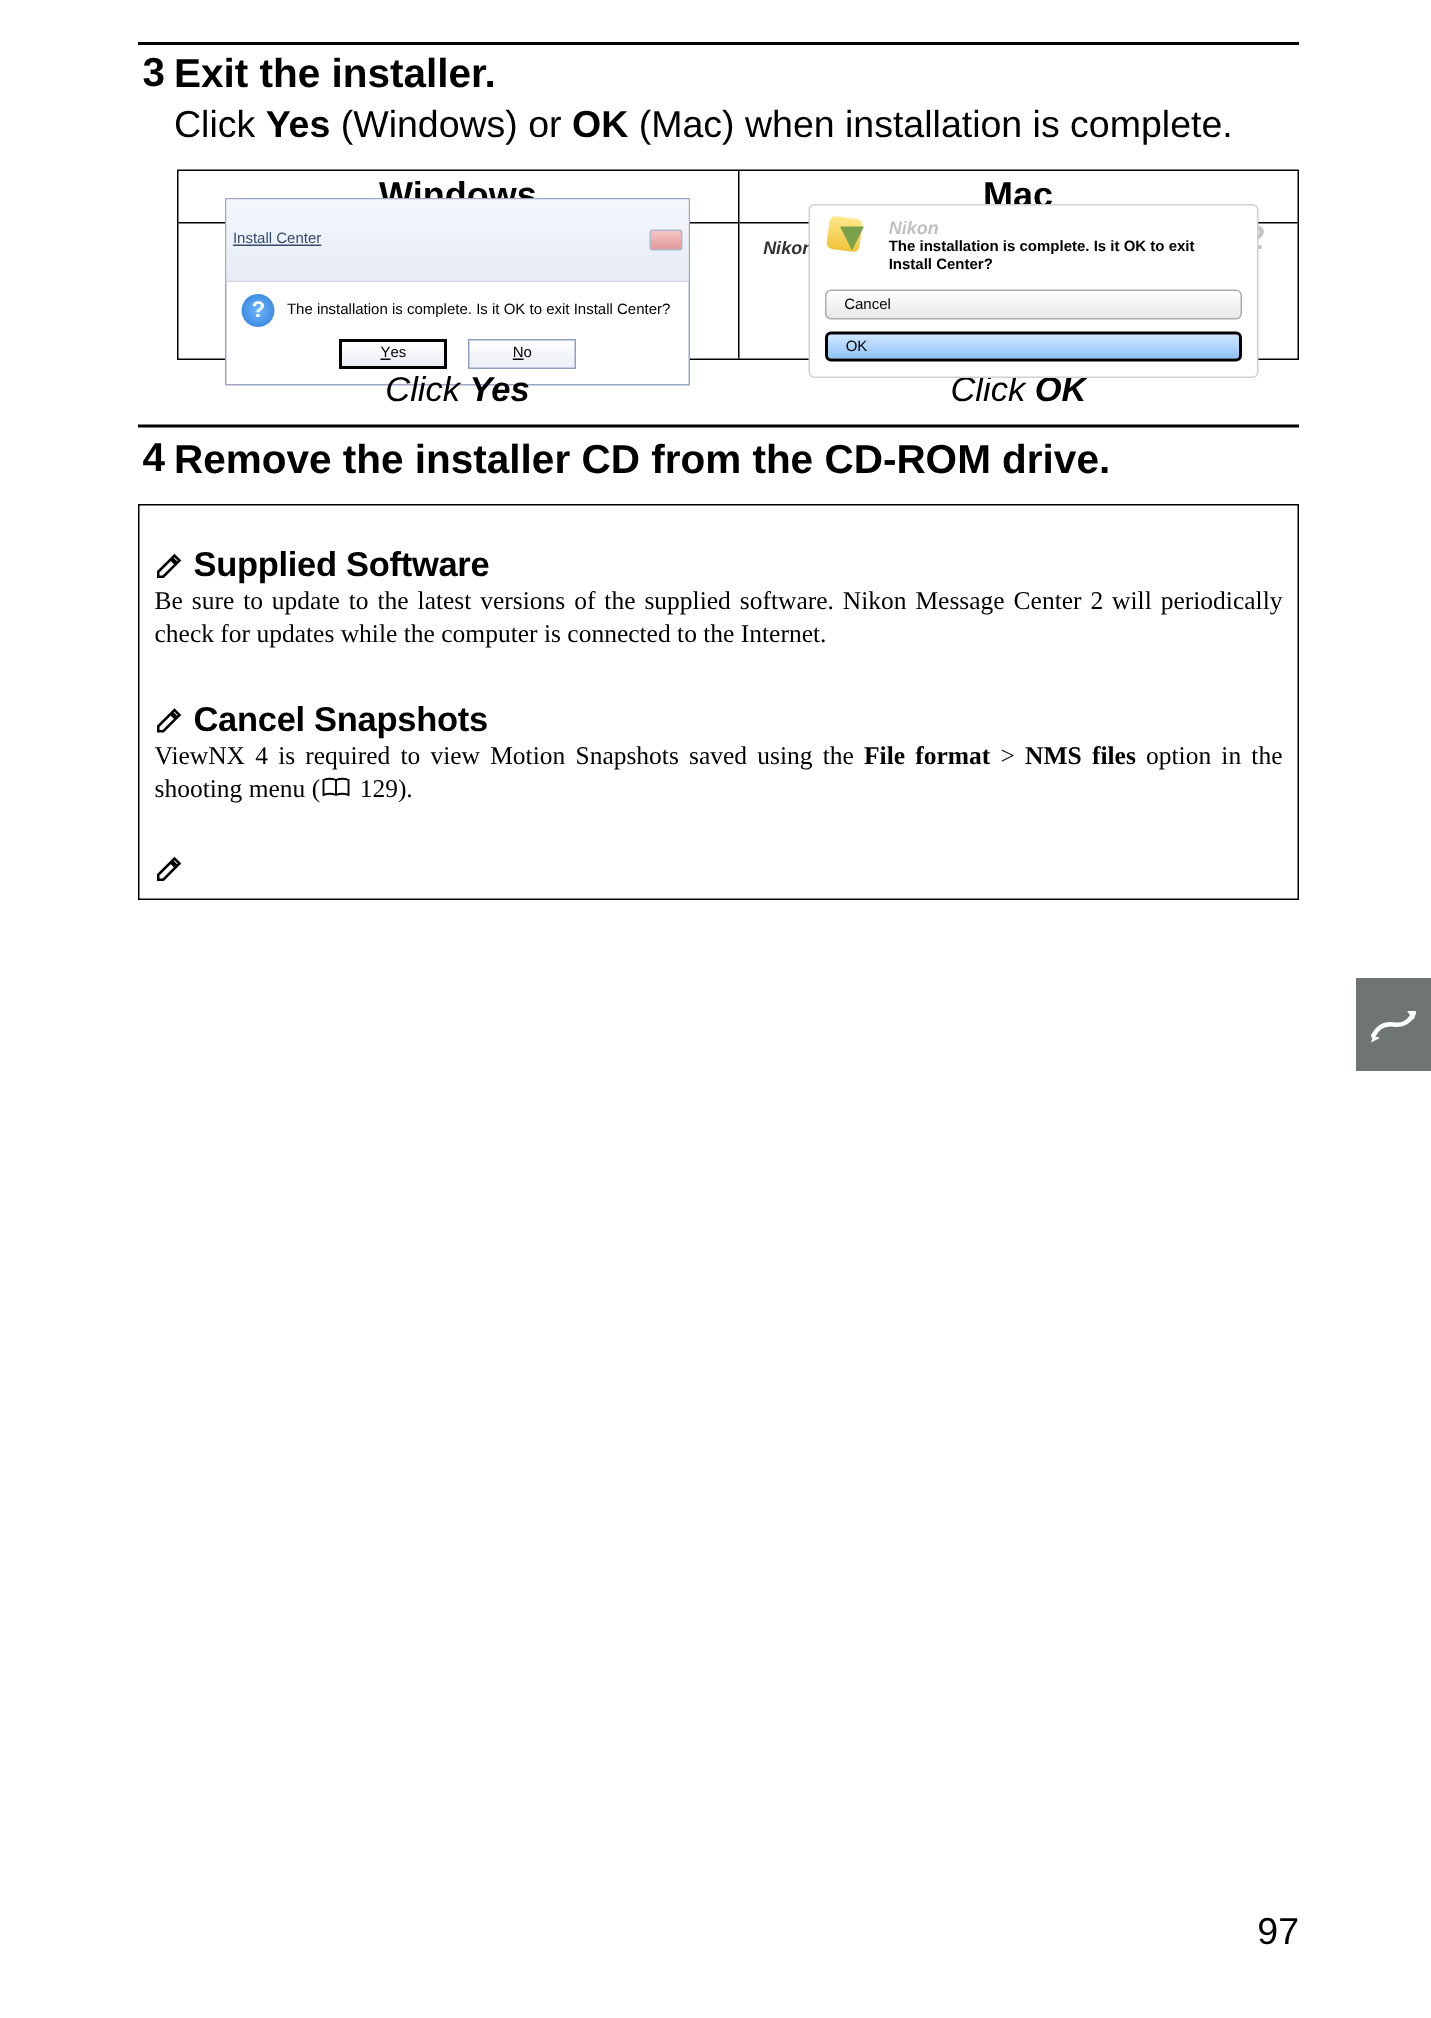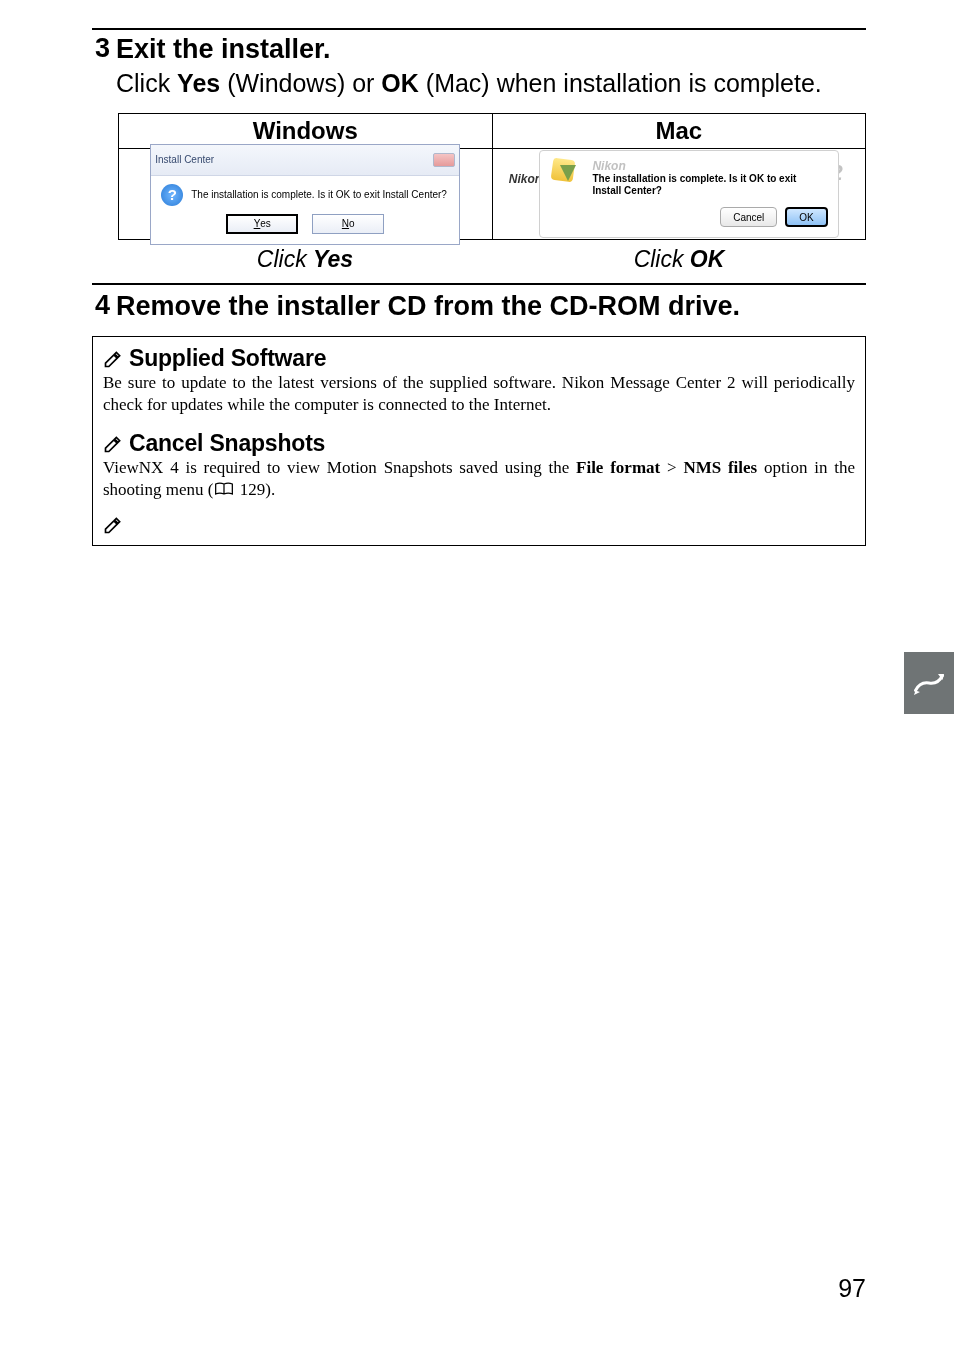--- a/index.html
+++ b/index.html
@@ -17,47 +17,47 @@
   .oscol + .oscol { border-left: 1px solid #000; }
   .os-head { text-align: center; font-weight: 700; font-size: 24px; border-bottom: 1px solid #000; padding: 3px 0; font-family: "Arial Narrow", Arial, sans-serif; letter-spacing: 0; }
   .os-body { height: 90px; display: flex; align-items: center; justify-content: center; padding: 6px; }
   .os-caption { text-align: center; font-style: italic; font-size: 23px; margin: 4px 0 10px 26px; display: flex; }
   .os-caption > div { flex: 1; }
   .os-caption .b { font-weight: 700; font-style: italic; }
   .hr-mid { border: none; border-top: 2px solid #000; margin: 8px 0 6px 0; }
 
   
   .win-dialog { width: 310px; border: 1px solid #9aa7c7; background: #fff; font-size: 10px; }
-  .win-title { display: flex; align-items: center; justify-content: space-between; background: linear-gradient(#f4f7fc,#e6ebf5); border-bottom: 1px solid #cfd6e6; padding: 8px 4px; color: #374a6f; }
+  .win-title { display: flex; align-items: center; justify-content: space-between; background: linear-gradient(#f4f7fc,#e6ebf5); border-bottom: 1px solid #cfd6e6; padding: 20px 4px; color: #374a6f; text-decoration: underline; }
   .win-close { width: 22px; height: 14px; border: 1px solid #b0b8cc; background: linear-gradient(#f5c4c4,#e59a9a); border-radius: 2px; }
   .win-content { display: flex; align-items: center; gap: 8px; padding: 8px 10px 2px 10px; }
   .q-icon { width: 22px; height: 22px; border-radius: 50%; background: radial-gradient(#6fb6ff,#2a7bd6); color: #fff; display: flex; align-items: center; justify-content: center; font-weight: 700; font-size: 15px; }
   .win-btns { display: flex; justify-content: center; gap: 14px; padding: 6px 0 10px 0; }
   .win-btn { width: 72px; height: 20px; border: 2px solid #000; background: linear-gradient(#fff,#eaeef6); font-size: 10px; display: flex; align-items: center; justify-content: center; }
   .win-btn.no { border: 1px solid #8fa0c2; }
 
   
   .mac-wrap { width: 340px; position: relative; }
   .viewnx { position: absolute; right: 6px; top: 10px; font-weight: 700; color: #c3c3c3; font-size: 22px; font-style: italic; }
   .mac-dialog { position: relative; background: #fff; border: 1px solid #d0d0d0; border-radius: 4px; padding: 8px 10px 10px 10px; width: 300px; margin-left: 30px; }
   .mac-row { display: flex; gap: 12px; align-items: flex-start; }
   .mac-icon { width: 36px; height: 36px; position: relative; }
   .mac-icon .sq { position:absolute; left:2px; top:0; width:22px; height:22px; background: linear-gradient(#ffe98a,#f0c23a); border-radius:4px; transform: rotate(8deg); }
   .mac-icon .arrow { position:absolute; left:10px; top:6px; width:0;height:0; border-left:8px solid transparent; border-right:8px solid transparent; border-top:16px solid #7aa04a; }
   .mac-nikon { font-style: italic; font-weight: 700; color: #c1c1c1; font-size: 12px; }
   .mac-text { font-size: 10px; font-weight: 700; line-height: 1.2; }
-  .mac-btns { display: flex; justify-content: flex-end; gap: 8px; margin-top: 10px; }
+  .mac-btns { display: flex; gap: 8px; margin-top: 10px; flex-direction: column; }
   .mac-btn { height: 20px; border-radius: 4px; padding: 0 12px; font-size: 10px; display: flex; align-items: center; border: 2px solid #000; background: linear-gradient(#fff,#e8e8e8); }
   .mac-btn.ok { background: linear-gradient(#cfe7ff,#8fc2f5); }
   .nikon-left { position:absolute; left:0; top:22px; font-style: italic; font-weight:700; color:#333; font-size:12px; }
   .nikon-left sub { font-size:7px; vertical-align: baseline; }
 
   
   .note-box { border: 1px solid #000; margin-top: 14px; padding: 8px 10px 10px 10px; }
-  .note-head { display: flex; align-items: center; gap: 6px; font-family: "Arial Narrow", Arial, sans-serif; }
+  .note-head { display: flex; align-items: center; gap: 6px; font-family: "Arial Narrow", Arial, sans-serif; margin-top: 18px; }
   .note-icon { width: 20px; height: 20px; }
   .note-title { font-weight: 700; font-size: 23px; letter-spacing: -0.2px; }
   .note-text { font-size: 17px; line-height: 1.30; text-align: justify; font-family: Liberation Serif, serif; }
   .note-sep { height: 14px; }
   .book-icon { display: inline-block; vertical-align: -2px; margin-right: 2px; }
 
   
   .side-tab { position: absolute; right: 0; top: 652px; width: 50px; height: 62px; background: #6f7475; display: flex; align-items: center; justify-content: center; }
   .side-tab svg { width: 36px; height: 36px; }
 

